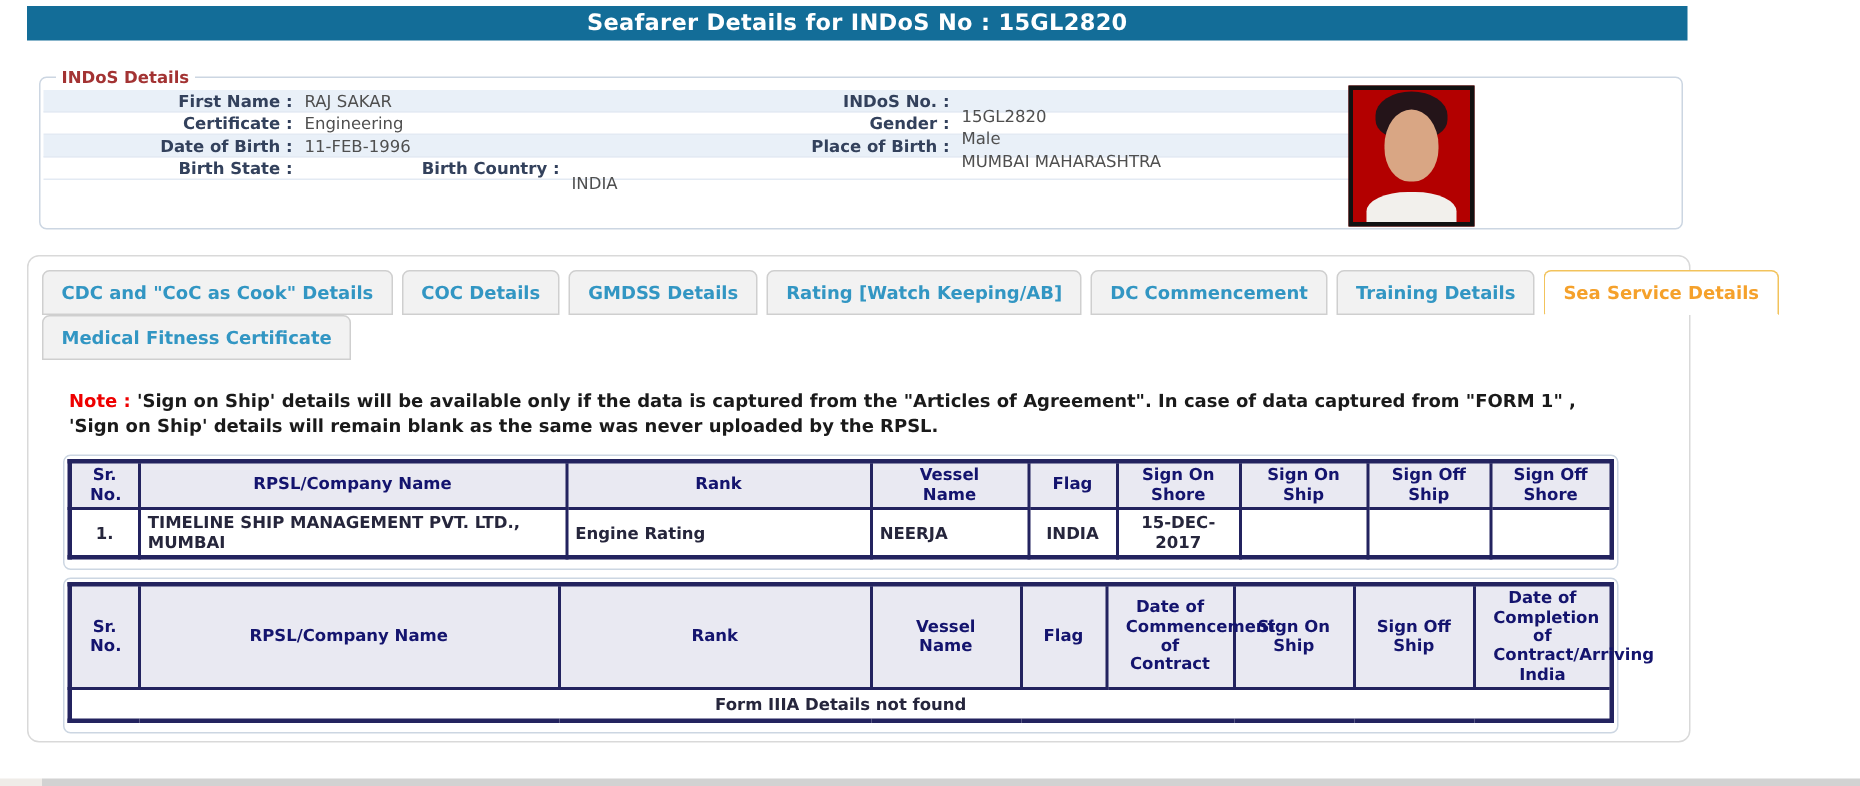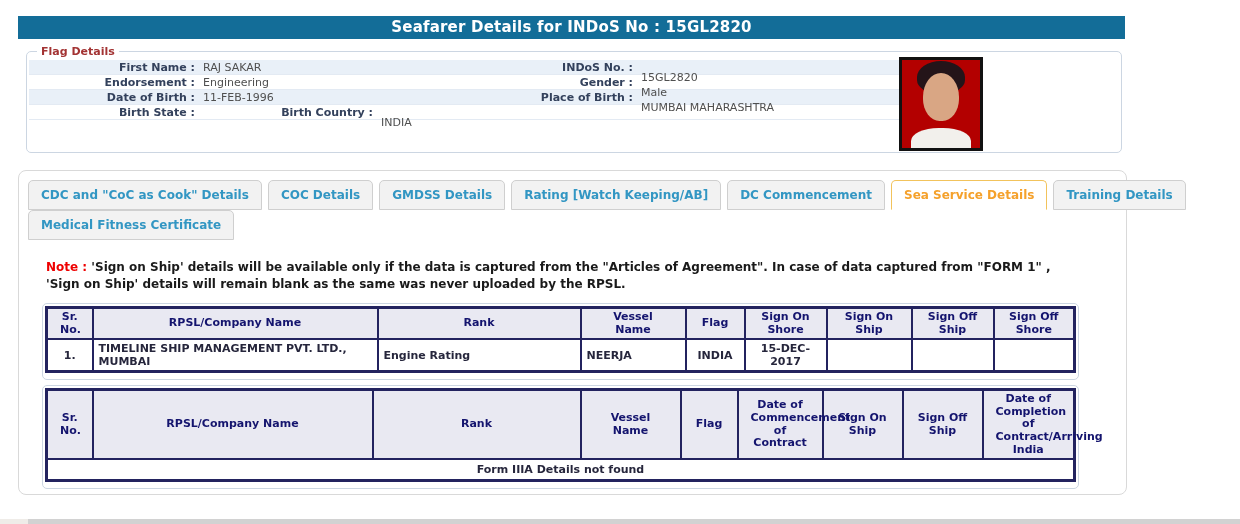--- a/index.html
+++ b/index.html
@@ -4,21 +4,21 @@
 <style>
   * { box-sizing: border-box; }
   html,body { margin:0; padding:0; }
   body {
     width:1240px; height:524px; position:relative; overflow:hidden;
     background:#ffffff; font-family:"DejaVu Sans", sans-serif; color:#333;
   }
 
   
   .title-bar {
-    position:absolute; left:18px; top:16px; width:1107px; height:23px;
+    position:absolute; left:18px; top:4px; width:1107px; height:23px;
     background:#136d98; color:#ffffff; font-weight:bold; font-size:15px;
     text-align:center; line-height:23px; letter-spacing:.2px;
   }
 
   
   fieldset.box {
     border:1px solid #ccd6e2; border-radius:5px; margin:0; padding:2px 2px 6px 2px;
     background:#fff;
   }
   fieldset.box legend {
@@ -94,30 +94,30 @@
   .bottom-strip { position:absolute; left:0; top:519px; width:1240px; height:5px; }
   .bottom-strip .seg-a { position:absolute; left:0; top:0; width:28px; height:5px; background:#efece8; }
   .bottom-strip .seg-b { position:absolute; left:28px; top:0; width:1212px; height:5px; background:#d2d2d2; }
 </style>
 </head>
 <body>
 
 <div class="title-bar">Seafarer Details for INDoS No : 15GL2820</div>
 
 <fieldset class="box indos-fieldset">
-  <legend>Flag Details</legend>
+  <legend>INDoS Details</legend>
   <div class="indos-rows">
     <div class="ind-row stripe">
       <span class="ind-label l">First Name :</span>
       <span class="ind-value l">RAJ SAKAR</span>
       <span class="ind-label r">INDoS No. :</span>
       <span class="ind-value r">15GL2820</span>
     </div>
     <div class="ind-row">
-      <span class="ind-label l">Endorsement :</span>
+      <span class="ind-label l">Certificate :</span>
       <span class="ind-value l">Engineering</span>
       <span class="ind-label r">Gender :</span>
       <span class="ind-value r">Male</span>
     </div>
     <div class="ind-row stripe">
       <span class="ind-label l">Date of Birth :</span>
       <span class="ind-value l">11-FEB-1996</span>
       <span class="ind-label r">Place of Birth :</span>
       <span class="ind-value r">MUMBAI MAHARASHTRA</span>
     </div>
@@ -137,22 +137,22 @@
 
 <div class="tab-panel">
 
   <div class="tabs">
     <div class="tab-row">
       <div class="tab">CDC and "CoC as Cook" Details</div>
       <div class="tab">COC Details</div>
       <div class="tab">GMDSS Details</div>
       <div class="tab">Rating [Watch Keeping/AB]</div>
       <div class="tab">DC Commencement</div>
+      <div class="tab">Training Details</div>
       <div class="tab active">Sea Service Details</div>
-      <div class="tab">Training Details</div>
     </div>
     <div class="tab-row tab-row2">
       <div class="tab">Medical Fitness Certificate</div>
     </div>
   </div>
 
   <div class="note">
     <span class="red">Note :</span><span> 'Sign on Ship' details will be available only if the data is captured from the "Articles of Agreement". In case of data captured from "FORM 1" , 'Sign on Ship' details will remain blank as the same was never uploaded by the RPSL.</span>
   </div>
 

